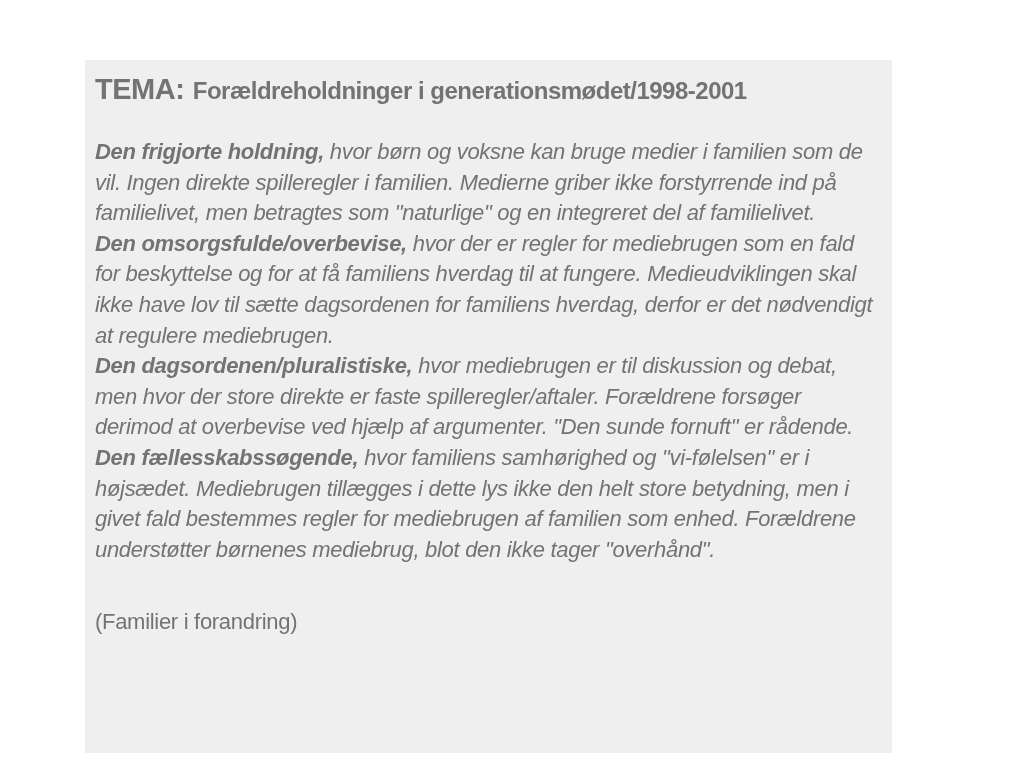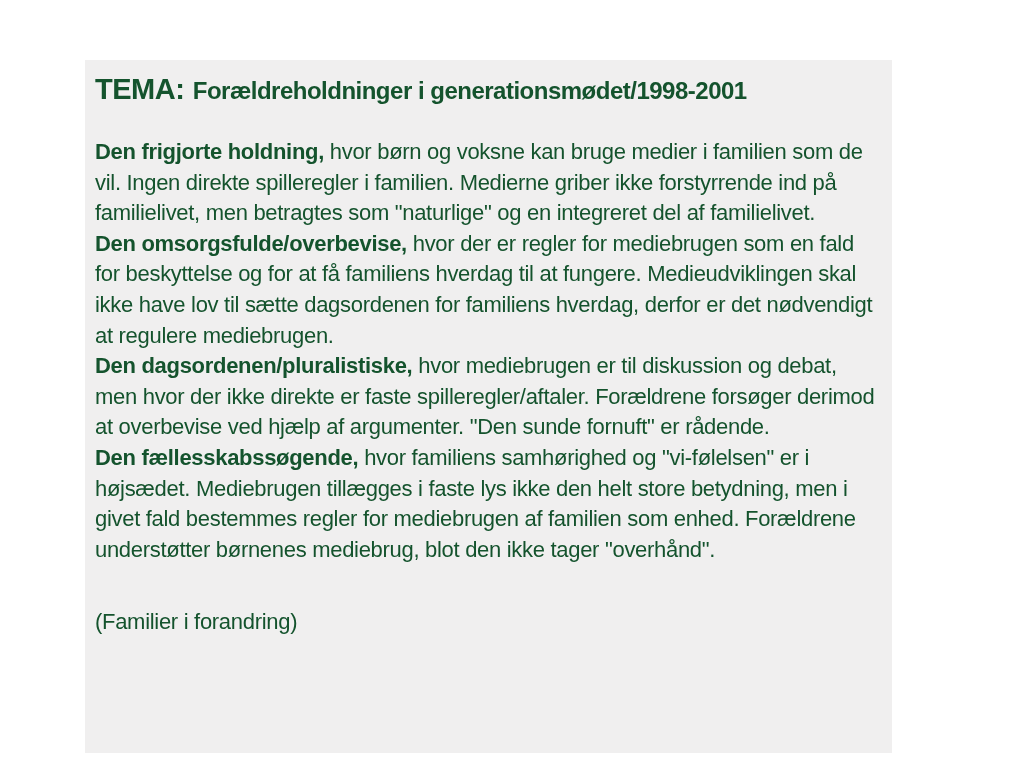--- a/index.html
+++ b/index.html
@@ -17,40 +17,41 @@
   }
   .panel {
     position: absolute;
     left: 85px;
     top: 60px;
     width: 807px;
     height: 693px;
     background: #f0efef;
     box-sizing: border-box;
     padding: 8px 12px 0 10px;
-    color: #14532d;
+    color: #737373;
   }
   .slide-title {
     margin: 0 0 26px 0;
     line-height: 40px;
     letter-spacing: -0.5px;
     white-space: nowrap;
   }
   .title-lead {
     font-size: 29px;
     font-weight: bold;
   }
   .title-rest {
     font-size: 24px;
     font-weight: bold;
   }
   .body-text {
     font-size: 22px;
     line-height: 30.6px;
     letter-spacing: -0.3px;
+    font-style: italic;
   }
   .body-text p {
     margin: 0;
   }
   .para-lead {
     font-weight: bold;
   }
   .footer-note {
     margin-top: 42px;
     font-size: 22px;
@@ -73,24 +74,24 @@
       <p>
         <span class="para-lead">Den frigjorte holdning,</span>
         <span>hvor børn og voksne kan bruge medier i familien som de vil. Ingen direkte spilleregler i familien. Medierne griber ikke forstyrrende ind på familielivet, men betragtes som "naturlige" og  en integreret del af familielivet.</span>
       </p>
       <p>
         <span class="para-lead">Den omsorgsfulde/overbevise,</span>
         <span>hvor der er regler for mediebrugen som en fald for beskyttelse og for at få familiens hverdag til at fungere. Medieudviklingen skal ikke have lov til sætte dagsordenen for familiens hverdag, derfor er det nødvendigt at regulere mediebrugen.</span>
       </p>
       <p>
         <span class="para-lead">Den dagsordenen/pluralistiske,</span>
-        <span>hvor mediebrugen er til diskussion og debat, men hvor der ikke direkte er faste spilleregler/aftaler. Forældrene forsøger derimod at overbevise ved hjælp af argumenter. "Den sunde fornuft" er rådende.</span>
+        <span>hvor mediebrugen er til diskussion og debat, men hvor der store direkte er faste spilleregler/aftaler. Forældrene forsøger derimod at overbevise ved hjælp af argumenter. "Den sunde fornuft" er rådende.</span>
       </p>
       <p>
         <span class="para-lead">Den fællesskabssøgende,</span>
-        <span>hvor familiens samhørighed og "vi-følelsen" er i højsædet. Mediebrugen tillægges i faste lys ikke den helt store betydning, men i givet fald bestemmes regler for mediebrugen af familien som enhed. Forældrene understøtter børnenes mediebrug, blot den ikke tager "overhånd".</span>
+        <span>hvor familiens samhørighed og "vi-følelsen" er i højsædet. Mediebrugen tillægges i dette lys ikke den helt store betydning, men i givet fald bestemmes regler for mediebrugen af familien som enhed. Forældrene understøtter børnenes mediebrug, blot den ikke tager "overhånd".</span>
       </p>
     </div>
 
     <div class="footer-note">(Familier i forandring)</div>
 
   </div>
 </div>
 
 </body></html>

